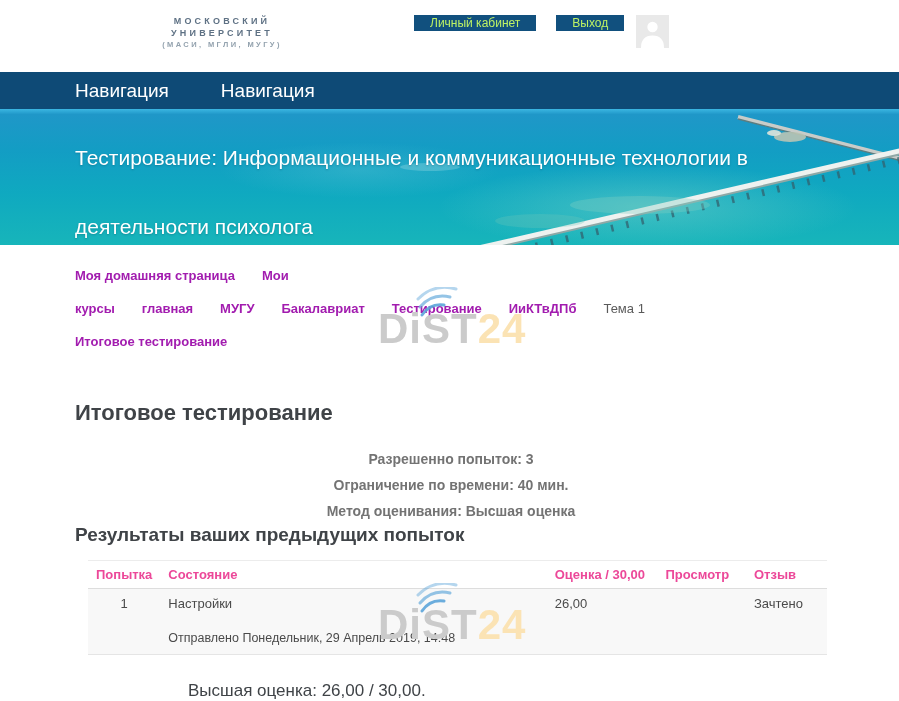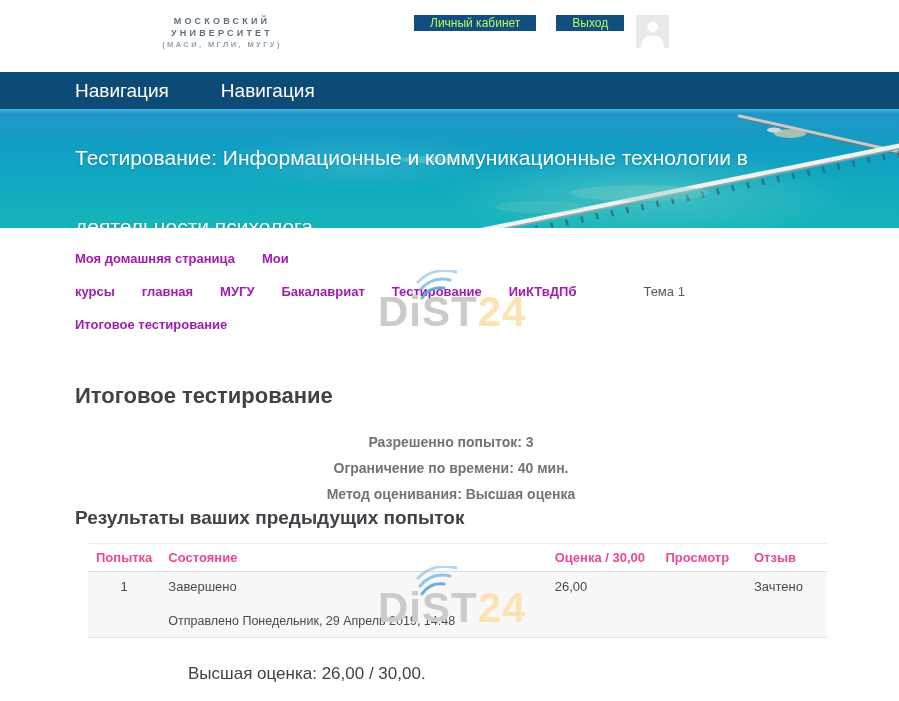--- a/index.html
+++ b/index.html
@@ -41,21 +41,21 @@
   
   .navbar {
     height: 37px; background: #0e4a76;
     display: flex; align-items: center;
     padding-left: 75px; gap: 52px;
   }
   .nav-item { color: #ffffff; font-size: 19px; cursor: pointer; text-decoration: none; }
 
   
   .hero {
-    height: 119px; position: relative; overflow: hidden;
+    height: 136px; position: relative; overflow: hidden;
     background:
       radial-gradient(ellipse 300px 60px at 72% 72%, rgba(160,225,205,0.35), rgba(160,225,205,0) 70%),
       radial-gradient(ellipse 200px 40px at 40% 45%, rgba(120,210,220,0.25), rgba(120,210,220,0) 70%),
       linear-gradient(180deg, #3bb6e2 0%, #1f97c8 4%, #139dc4 30%, #0fa9c0 62%, #17b5ba 100%);
     text-decoration: underline;
   }
   .hero svg.bridge { position: absolute; inset: 0; width: 100%; height: 100%; }
   .hero-title {
     position: absolute; left: 75px; top: 14px;
     color: #ffffff; font-size: 21px; font-weight: 400;
@@ -64,21 +64,21 @@
   }
 
   
   .content { position: relative; padding: 14px 72px 0 75px; }
 
   .breadcrumb { font-size: 13px; line-height: 33px; }
   .breadcrumb a {
     color: #a21caf; text-decoration: none; font-weight: bold;
     margin-right: 27px; cursor: pointer;
   }
-  .breadcrumb .crumb-plain { color: #5a5a5a; font-weight: normal; margin-right: 27px; margin-left: 40px; }
+  .breadcrumb .crumb-plain { color: #5a5a5a; font-weight: normal; margin-right: 27px; }
 
   .watermark {
     position: absolute; width: 160px; text-align: left;
     pointer-events: none; user-select: none;
   }
   .watermark .wm-arcs { display: block; margin-left: 30px; margin-bottom: -8px; }
   .wm-text { font-size: 42px; font-weight: bold; letter-spacing: 1px; line-height: 40px; }
   .wm-main { color: #cbcbcb; }
   .wm-accent { color: #fbe3b4; }
   .watermark-top { left: 378px; top: 42px; }
@@ -208,21 +208,21 @@
         <th class="col-state">Состояние</th>
         <th class="col-grade">Оценка / 30,00</th>
         <th class="col-review">Просмотр</th>
         <th class="col-feedback">Отзыв</th>
       </tr>
     </thead>
     <tbody>
       <tr>
         <td class="col-attempt">1</td>
         <td class="col-state">
-          <div>Завершено</div>
+          <div>Настройки</div>
           <div class="state-line2">Отправлено Понедельник, 29 Апрель 2019, 14:48</div>
         </td>
         <td class="col-grade">26,00</td>
         <td class="col-review"></td>
         <td class="col-feedback">Зачтено</td>
       </tr>
     </tbody>
   </table>
 
   <div class="best-grade">Высшая оценка: 26,00 / 30,00.</div>

